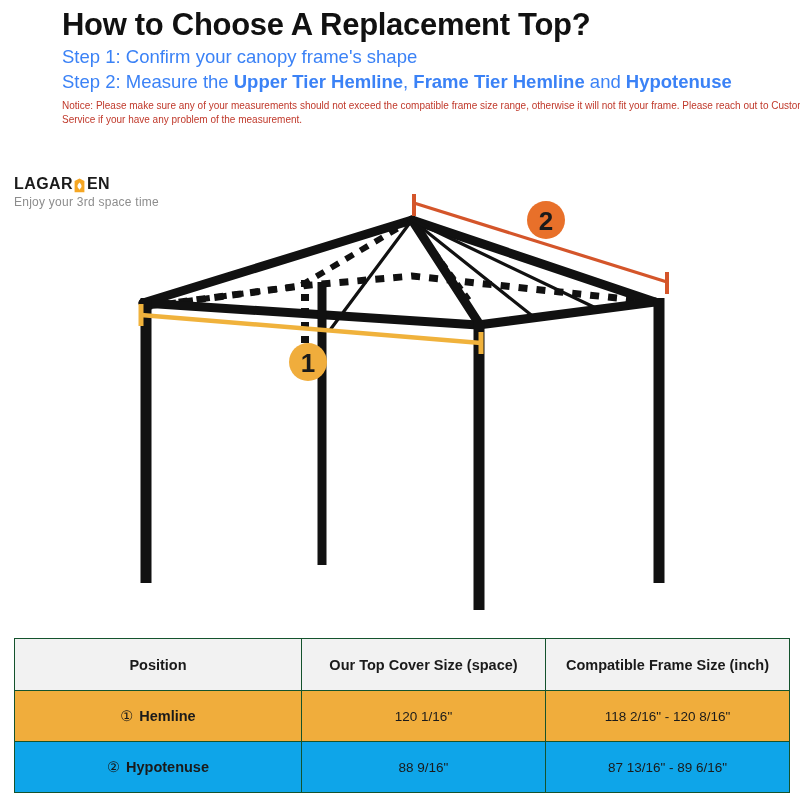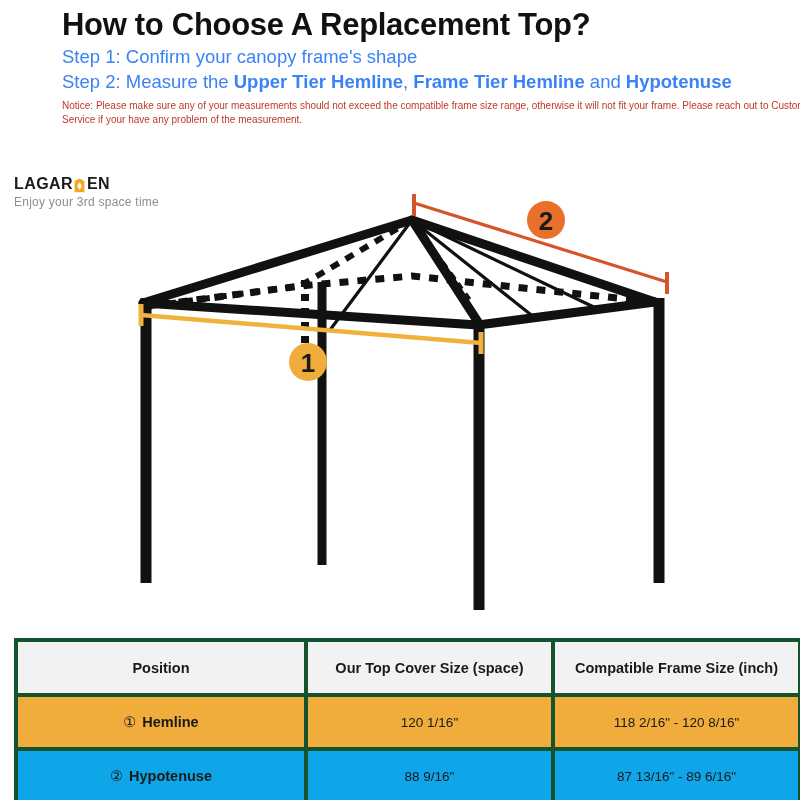--- a/index.html
+++ b/index.html
@@ -112,21 +112,21 @@
     position: absolute;
     left: 14px;
     top: 638px;
     width: 772px;
     border-collapse: collapse;
     table-layout: fixed;
     font-size: 14px;
   }
   .size-table th,
   .size-table td {
-    border: 4px solid #14532d;
+    border: 1px solid #14532d;
     text-align: center;
     vertical-align: middle;
     padding: 0;
     height: 50px;
     color: #1a1a1a;
   }
   .size-table thead th {
     background: #f2f2f2;
     font-weight: bold;
     font-size: 14.5px;

